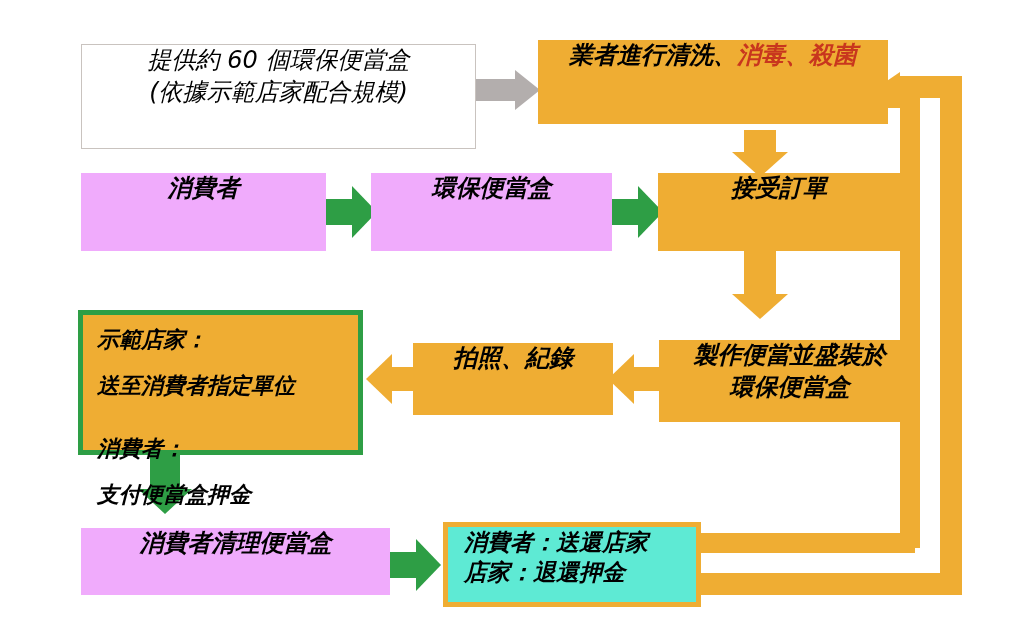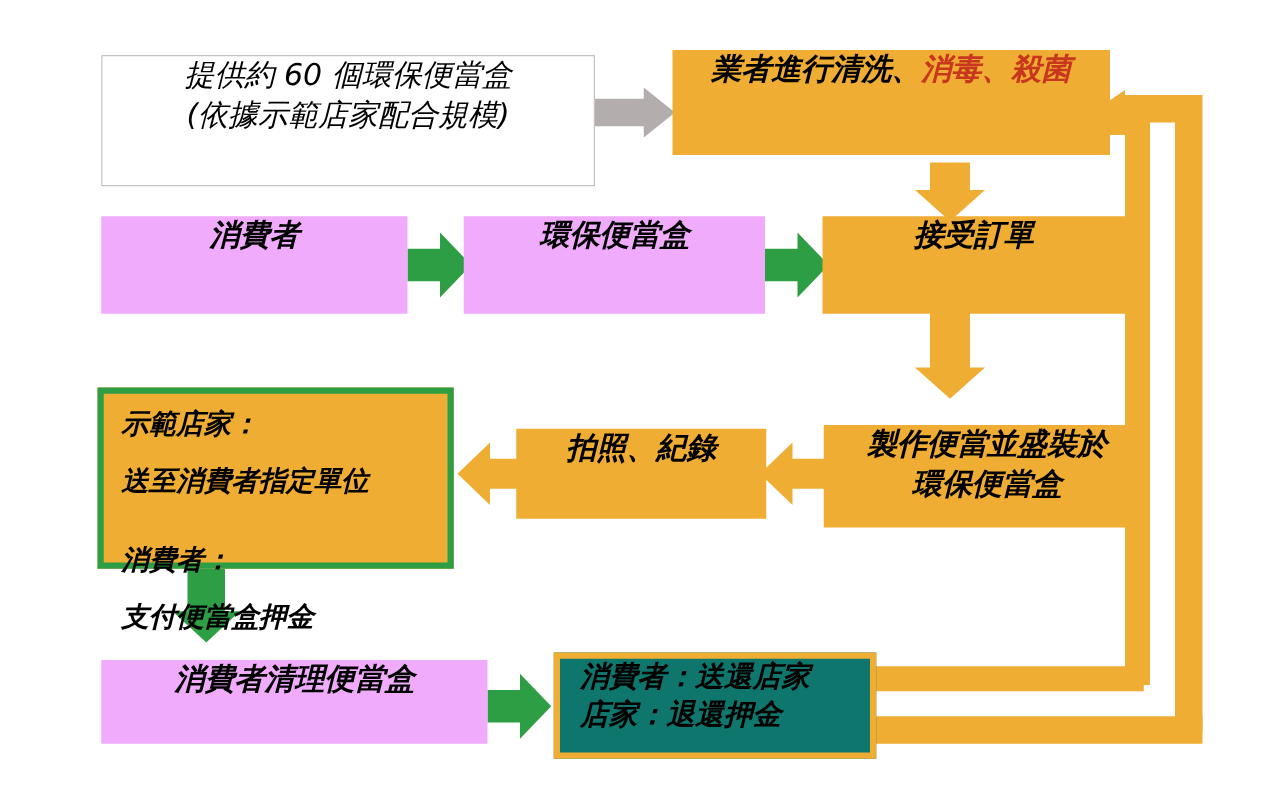--- a/index.html
+++ b/index.html
@@ -36,21 +36,21 @@
 
   
   .box-white{
     background:#ffffff;
     border:1px solid #c9c3bf;
     font-weight:400;
   }
   .box-orange{background:#efad33;}
   .box-green{background:#f0abfc;}
   .box-orange-greenborder{background:#efad33;border:5px solid #2e9e45;gap:17px;}
-  .box-green-orangeborder{background:#0f766e;border:5px solid #efad33;}
+  .box-green-orangeborder{background:#5eead4;border:5px solid #efad33;}
 
   .red{color:#c8361e;}
 
   
   .bar{position:absolute;}
   .bar.orange{background:#efad33;}
   .bar.green{background:#2e9e45;}
   .bar.gray{background:#b3aead;}
 
   .tri{position:absolute;width:0;height:0;}

